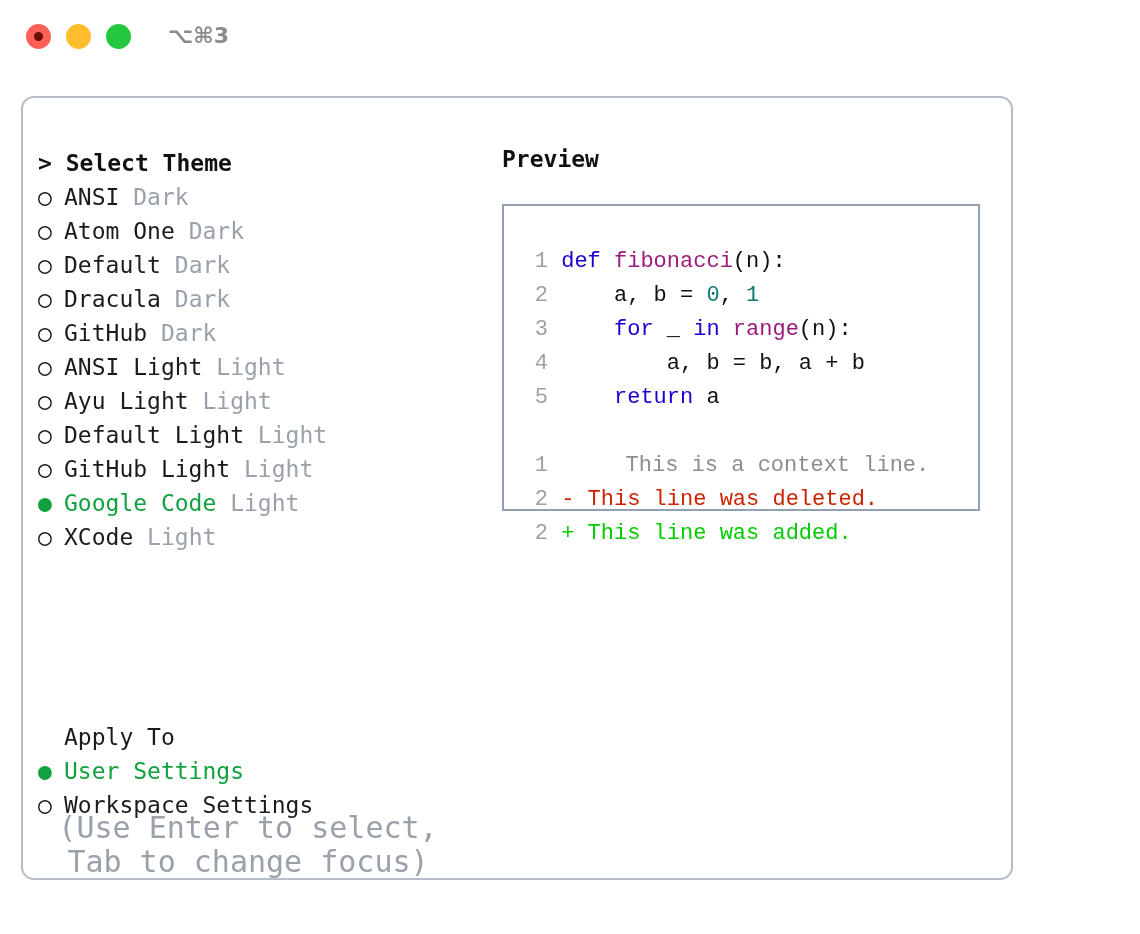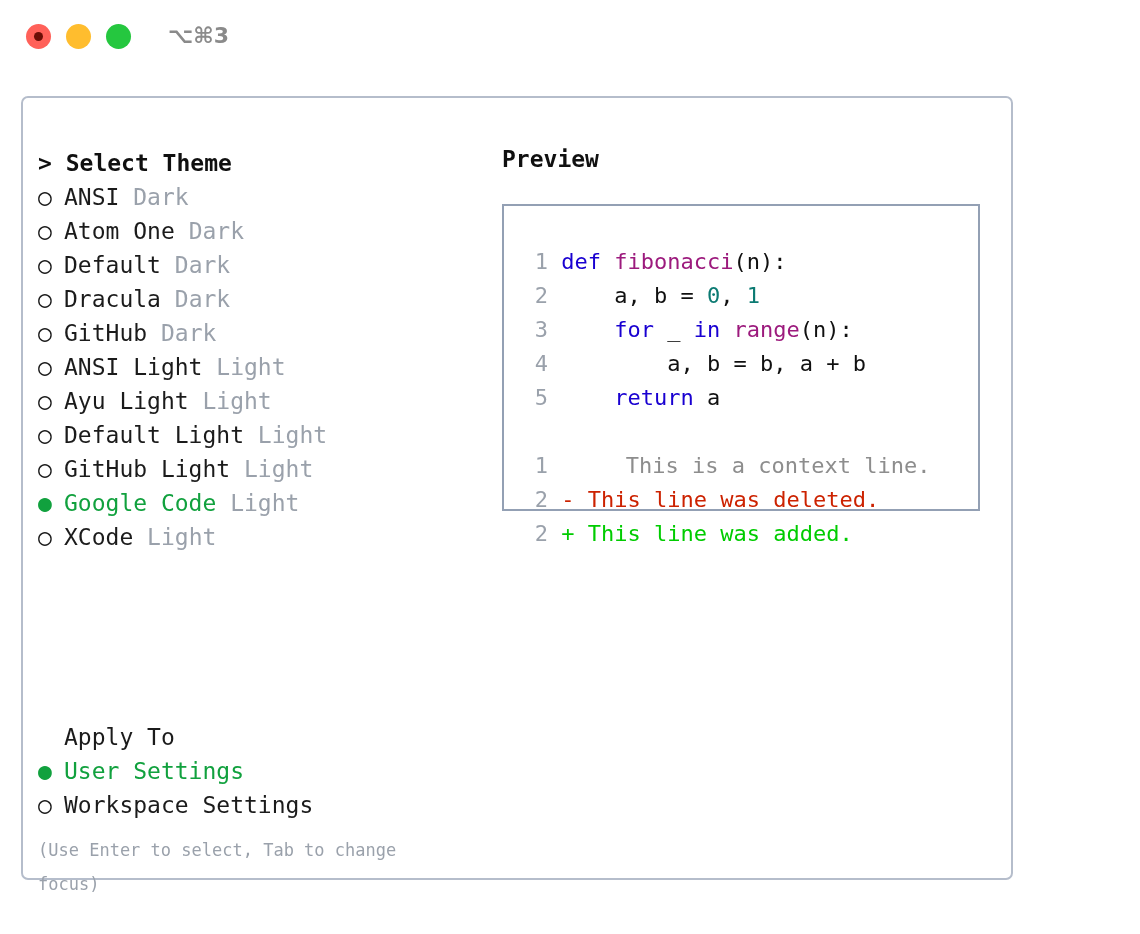--- a/index.html
+++ b/index.html
@@ -70,21 +70,21 @@
   }
 
   
   .panel {
     position: absolute;
     left: 21px;
     top: 96px;
     width: 992px;
     height: 784px;
     border: 2px solid #b5bdcb;
-    border-radius: 7px;
+    border-radius: 13px;
     box-sizing: border-box;
     background: #ffffff;
   }
 
   .columns {
     position: absolute;
     left: 0; top: 0;
     width: 100%; height: 100%;
   }
 
@@ -135,25 +135,26 @@
     font-size: 23px;
     line-height: 34px;
     color: #1b1b1b;
     white-space: pre;
   }
   .apply-row.selected .apply-label { color: #11a13e; }
 
   .hint {
     position: absolute;
     left: 15px;
-    top: 735px;
+    top: 713px;
     width: 420px;
-    font-size: 17px;
+    font-size: 30px;
     line-height: 34px;
     color: #9aa1ab;
+    text-align: center;
   }
 
   
   .right-col {
     position: absolute;
     left: 479px;
     top: 44px;
     width: 500px;
   }
   .preview-header {
@@ -171,20 +172,21 @@
     height: 307px;
     border: 2px solid #93a0b4;
     box-sizing: border-box;
     background: #ffffff;
   }
   .code-area {
     position: absolute;
     left: 18px;
     top: 39px;
     right: 6px;
+    font-family: Liberation Mono, monospace;
   }
   .code-line {
     font-size: 22px;
     line-height: 34px;
     white-space: pre;
   }
   .lineno {
     display: inline-block;
     width: 26px;
     color: #9aa1ab;

